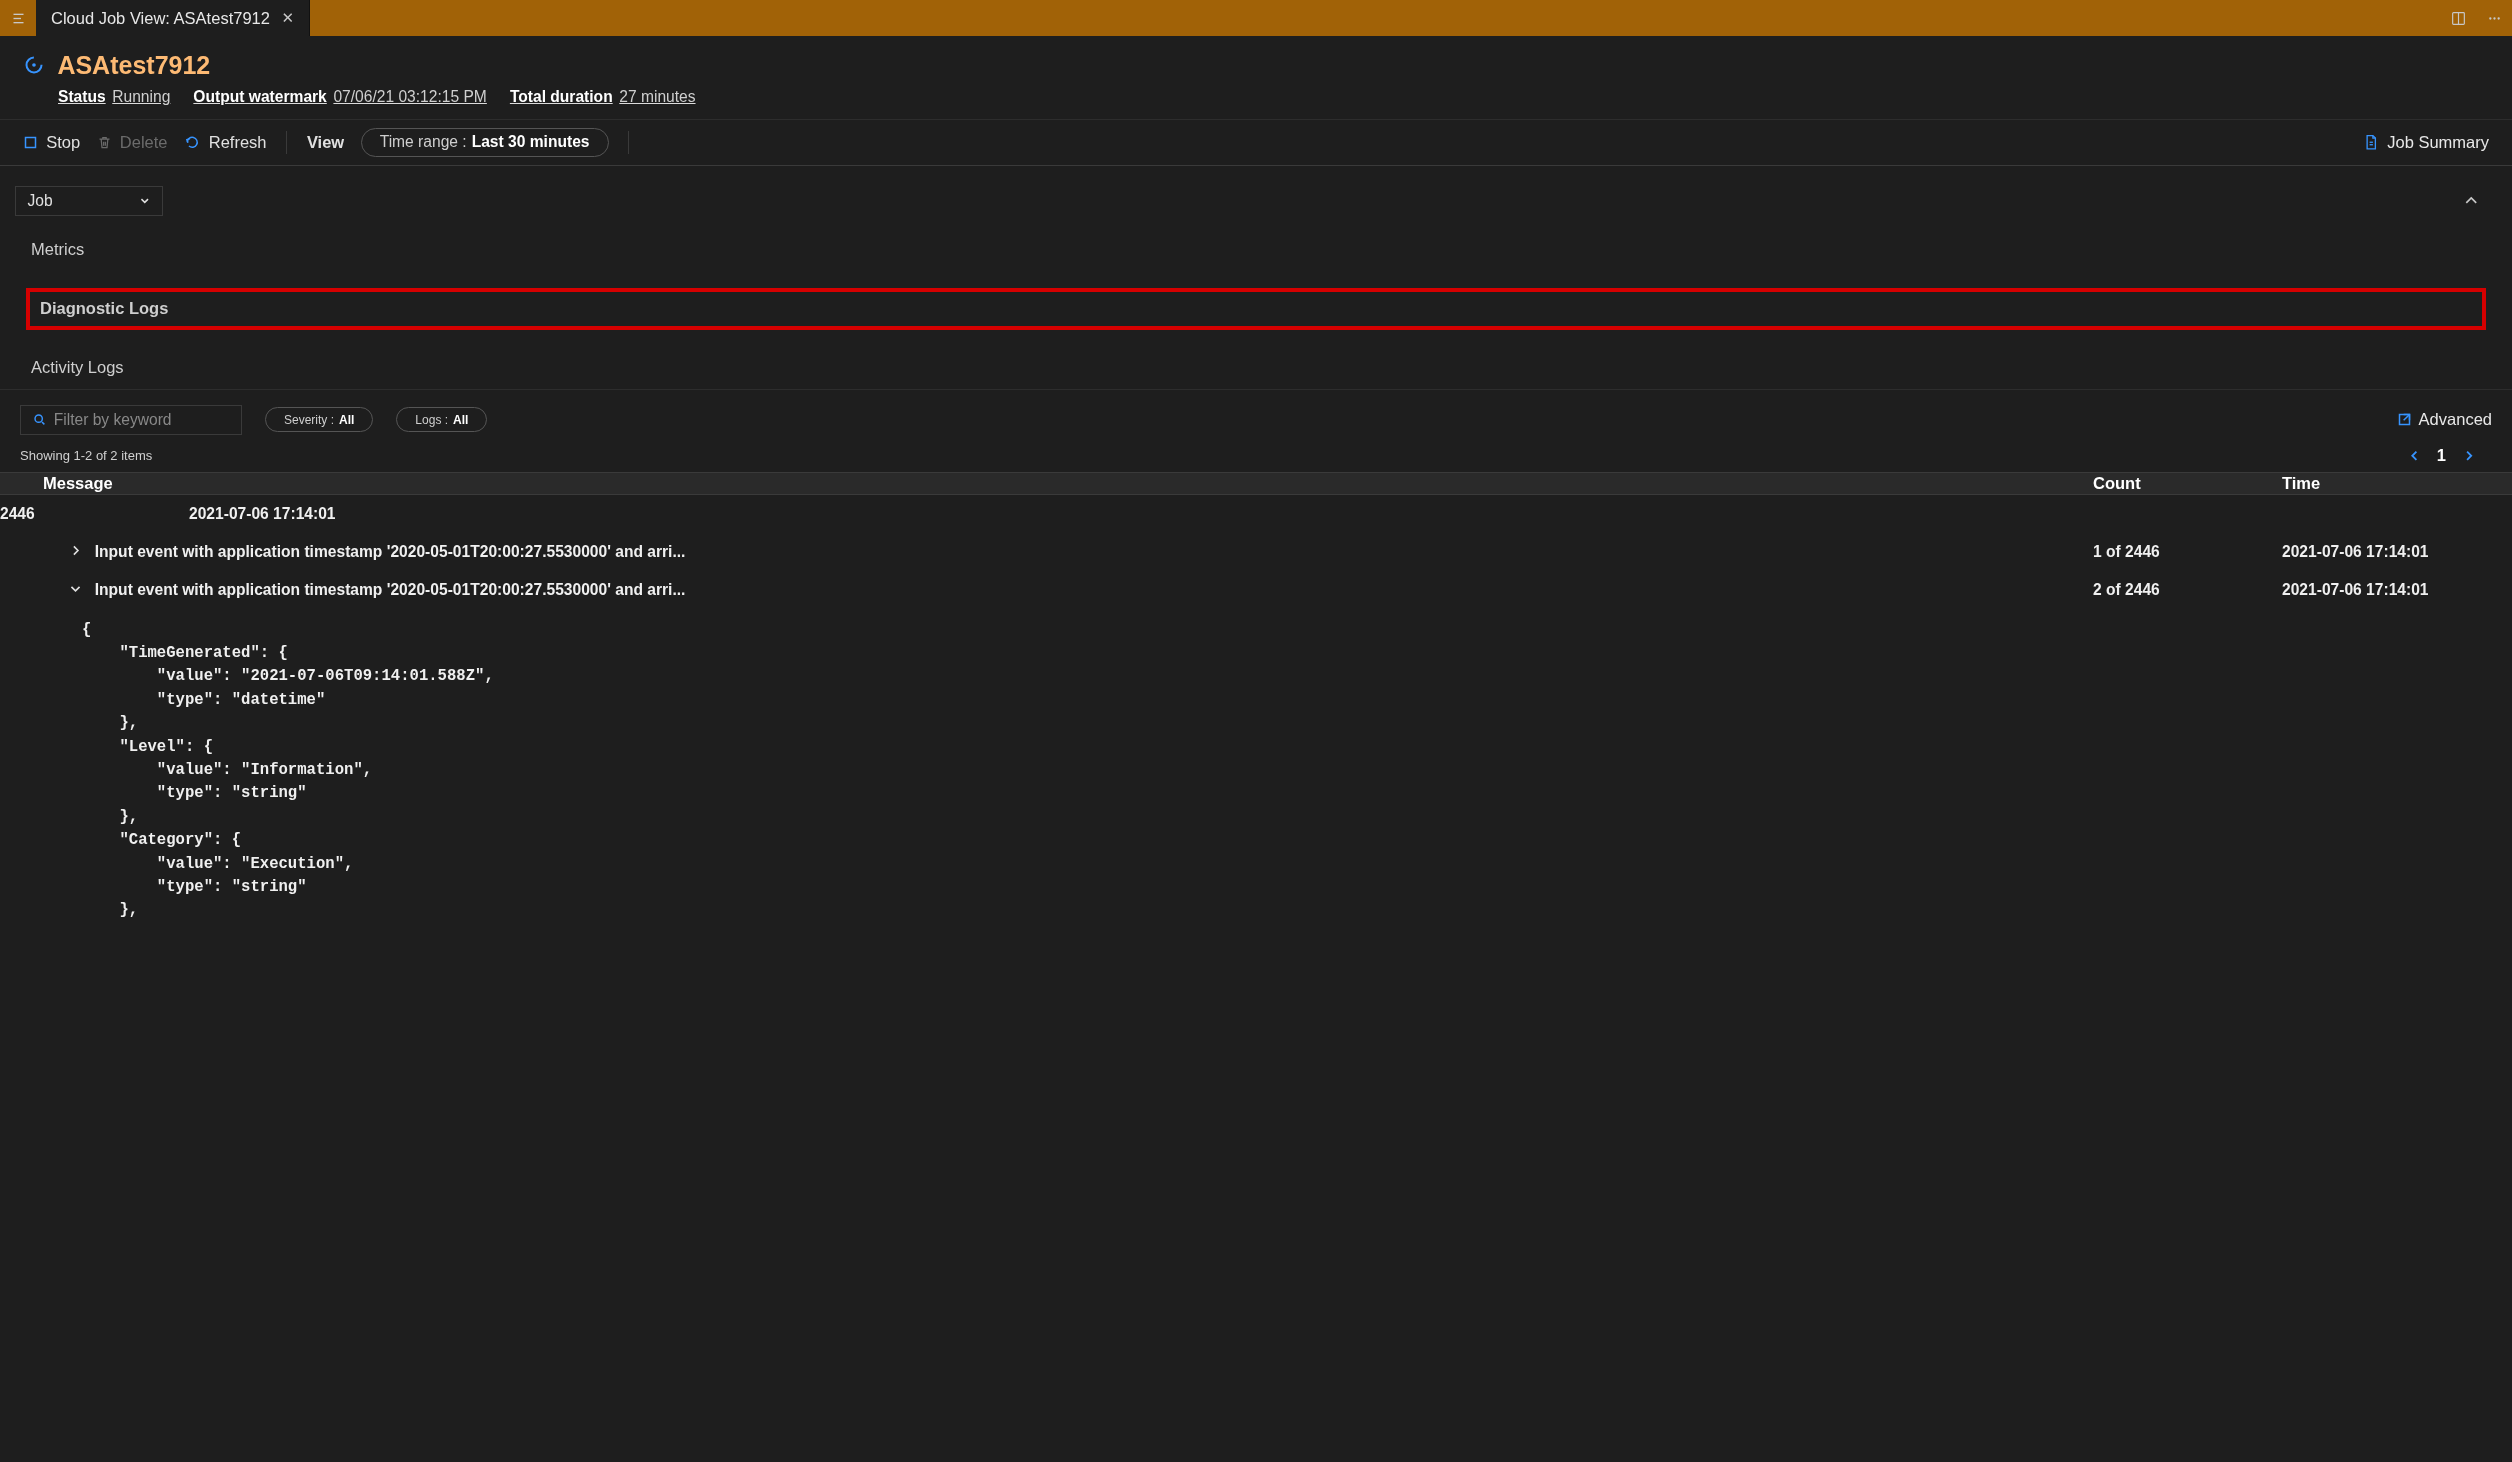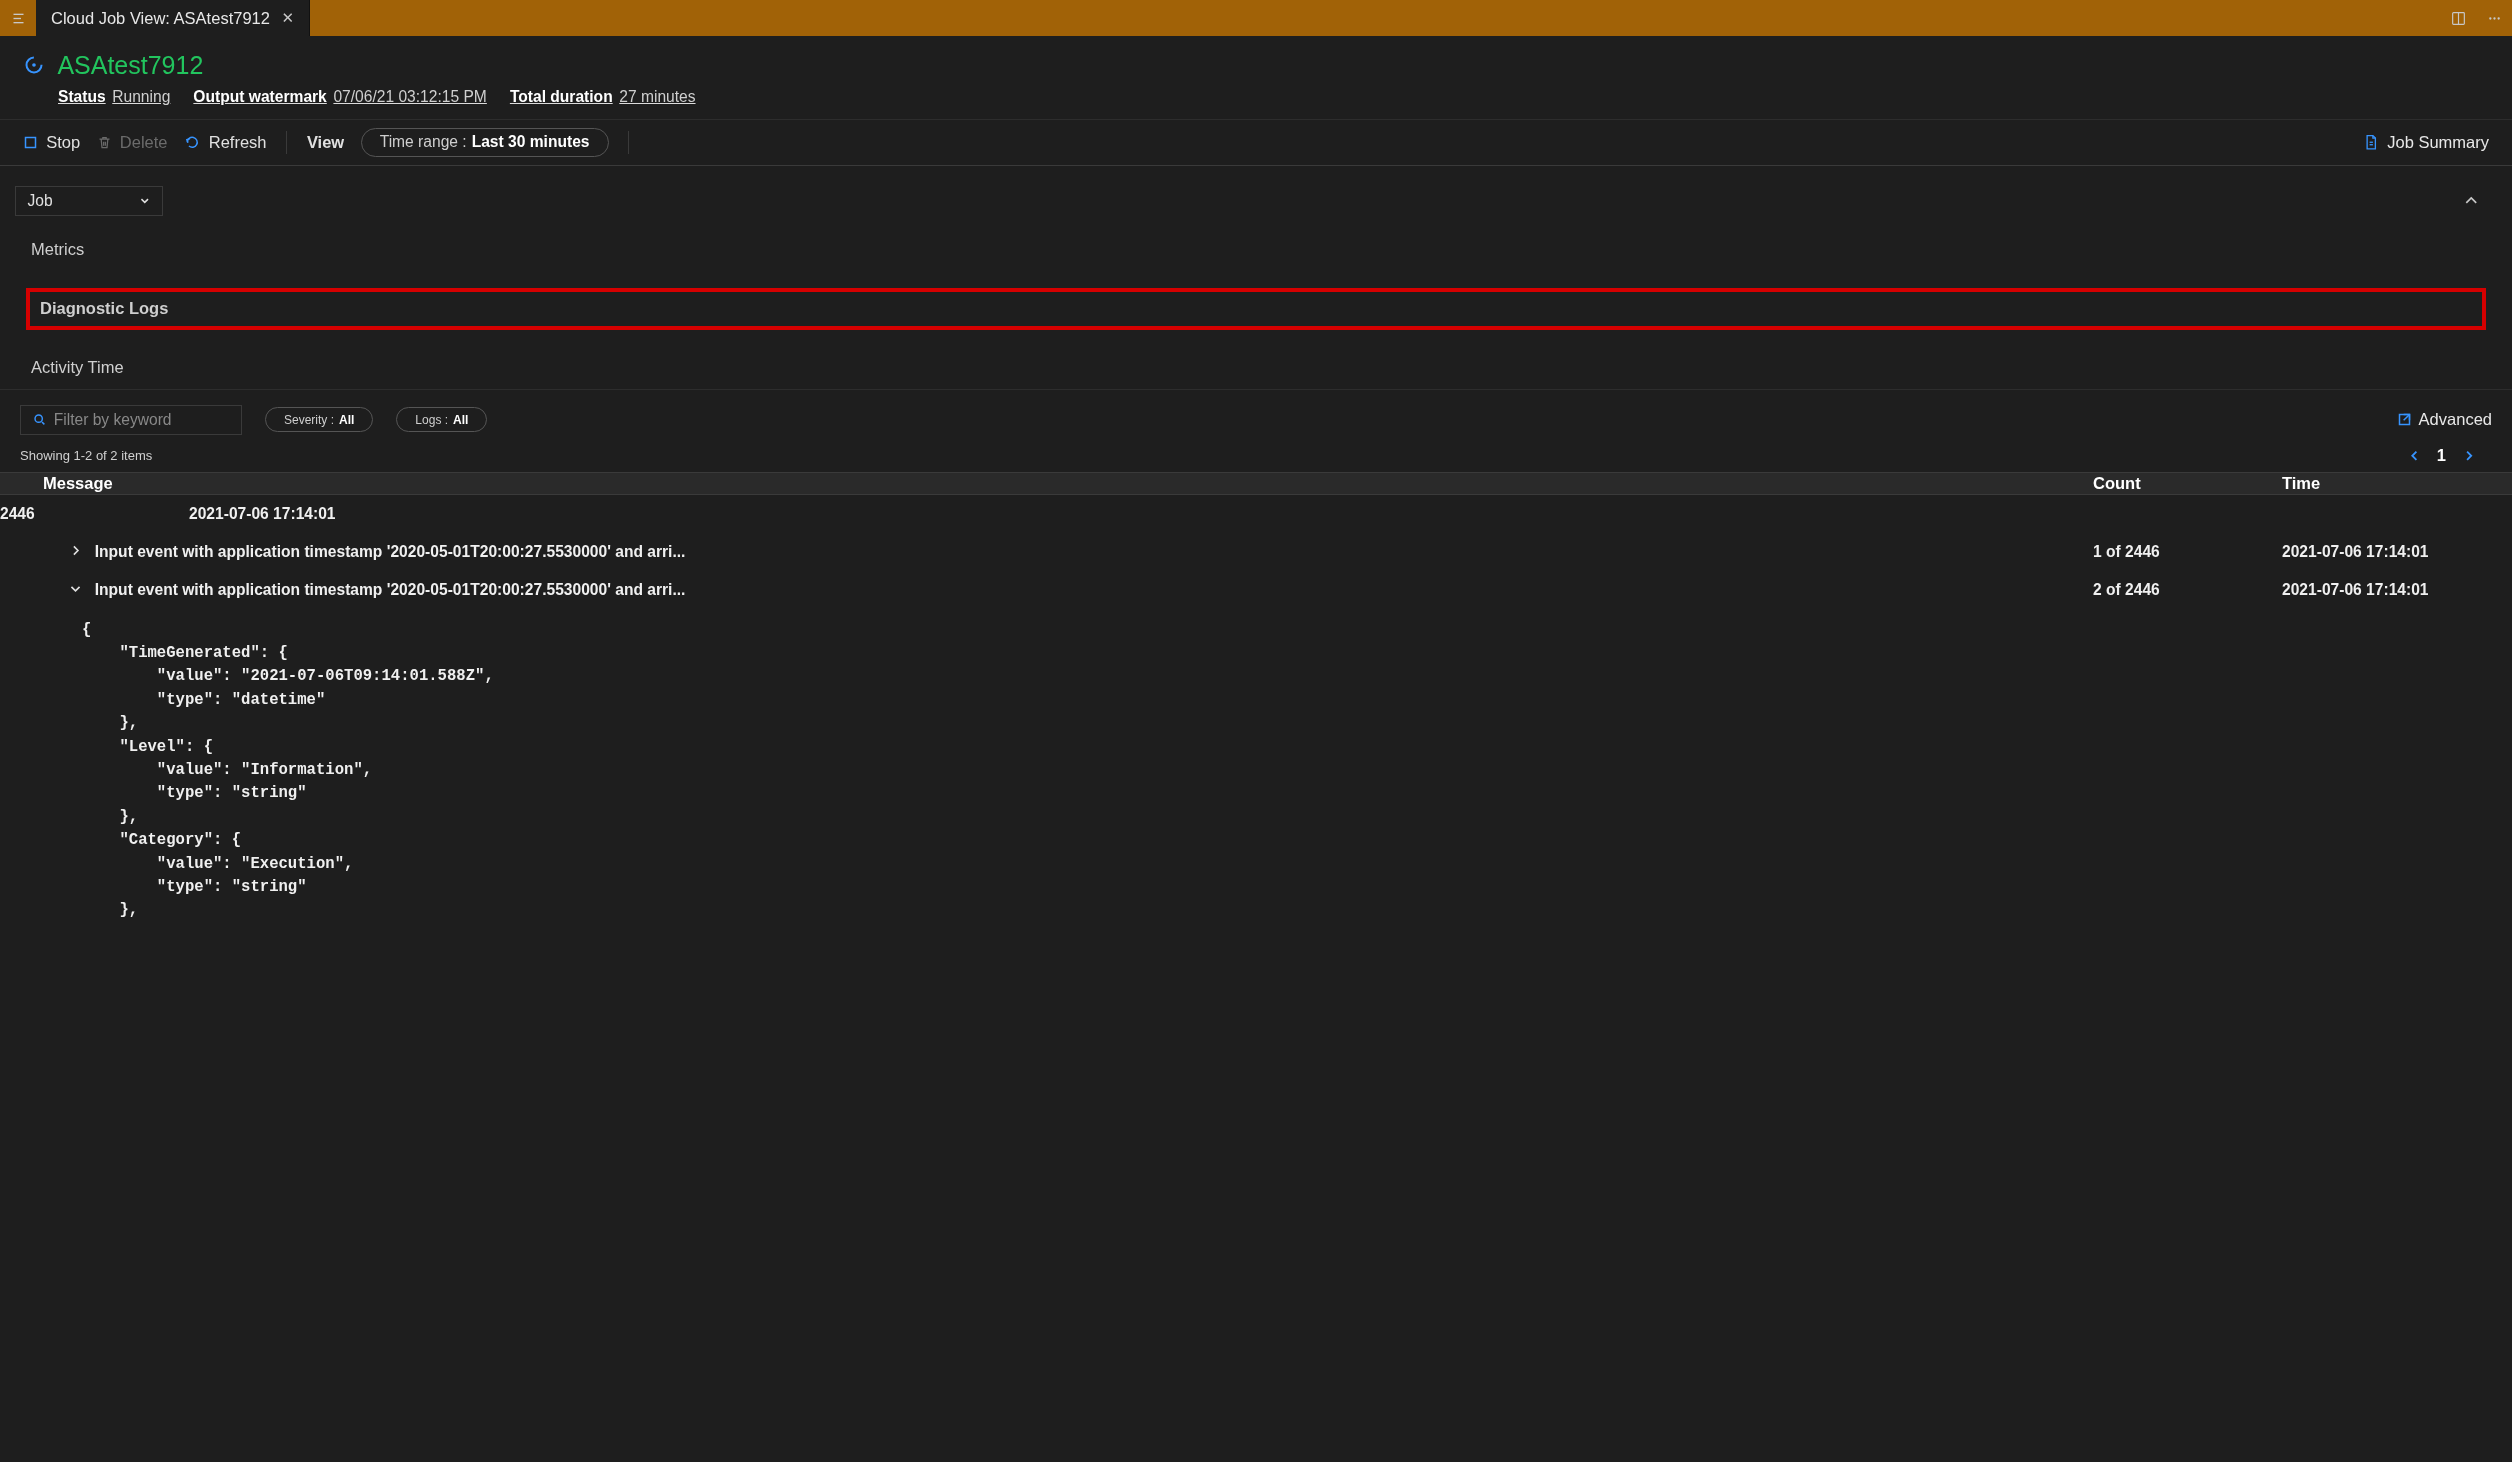--- a/index.html
+++ b/index.html
@@ -45,21 +45,21 @@
   .jobheader {
     padding: 15px 23px 13px 23px;
     border-bottom: 0.8px solid #2d2d2d;
   }
   .jobtitle-row { display: flex; align-items: center; gap: 13px; }
   .job-icon {
     width: 21.4px; height: 21.4px; border-radius: 50%;
     display: flex; align-items: center; justify-content: center;
     color: #0a84ff; font-weight: bold;
   }
-  .jobtitle { font-size: 25px; font-weight: 400; color: #22c55e; }
+  .jobtitle { font-size: 25px; font-weight: 700; color: #fdba74; }
   .jobstats-row { display: flex; gap: 23px; margin-top: 8.2px; padding-left: 35px; font-size: 15.6px; text-decoration: underline; }
   .jobstats-row .label { color: #ffffff; font-weight: 600; margin-right: 6.6px; }
   .jobstats-row .value { color: #cfcfcf; }
 
   
   .toolbar {
     display: flex; align-items: center; gap: 16.5px;
     padding: 8.2px 23px;
     border-bottom: 0.8px solid #3a3a3a;
   }
@@ -293,21 +293,21 @@
   <div class="collapse">
     <svg width="16.5" height="16.5" viewBox="0 0 20 20" fill="none" stroke="currentColor" stroke-width="2">
         <polyline points="4,12 10,6 16,12"></polyline>
       </svg>
   </div>
 </div>
 
 <div class="tabs">
   <div class="tab">Metrics</div>
   <div class="tab highlighted">Diagnostic Logs</div>
-  <div class="tab">Activity Time</div>
+  <div class="tab">Activity Logs</div>
 </div>
 
 <div class="filterbar">
   <div class="searchbox">
     <span>
       <svg width="13" height="13" viewBox="0 0 16 16" fill="none" stroke="#3794ff" stroke-width="1.8">
           <circle cx="7" cy="7" r="4.5"></circle>
           <line x1="11" y1="11" x2="14" y2="14"></line>
         </svg>
     </span>

